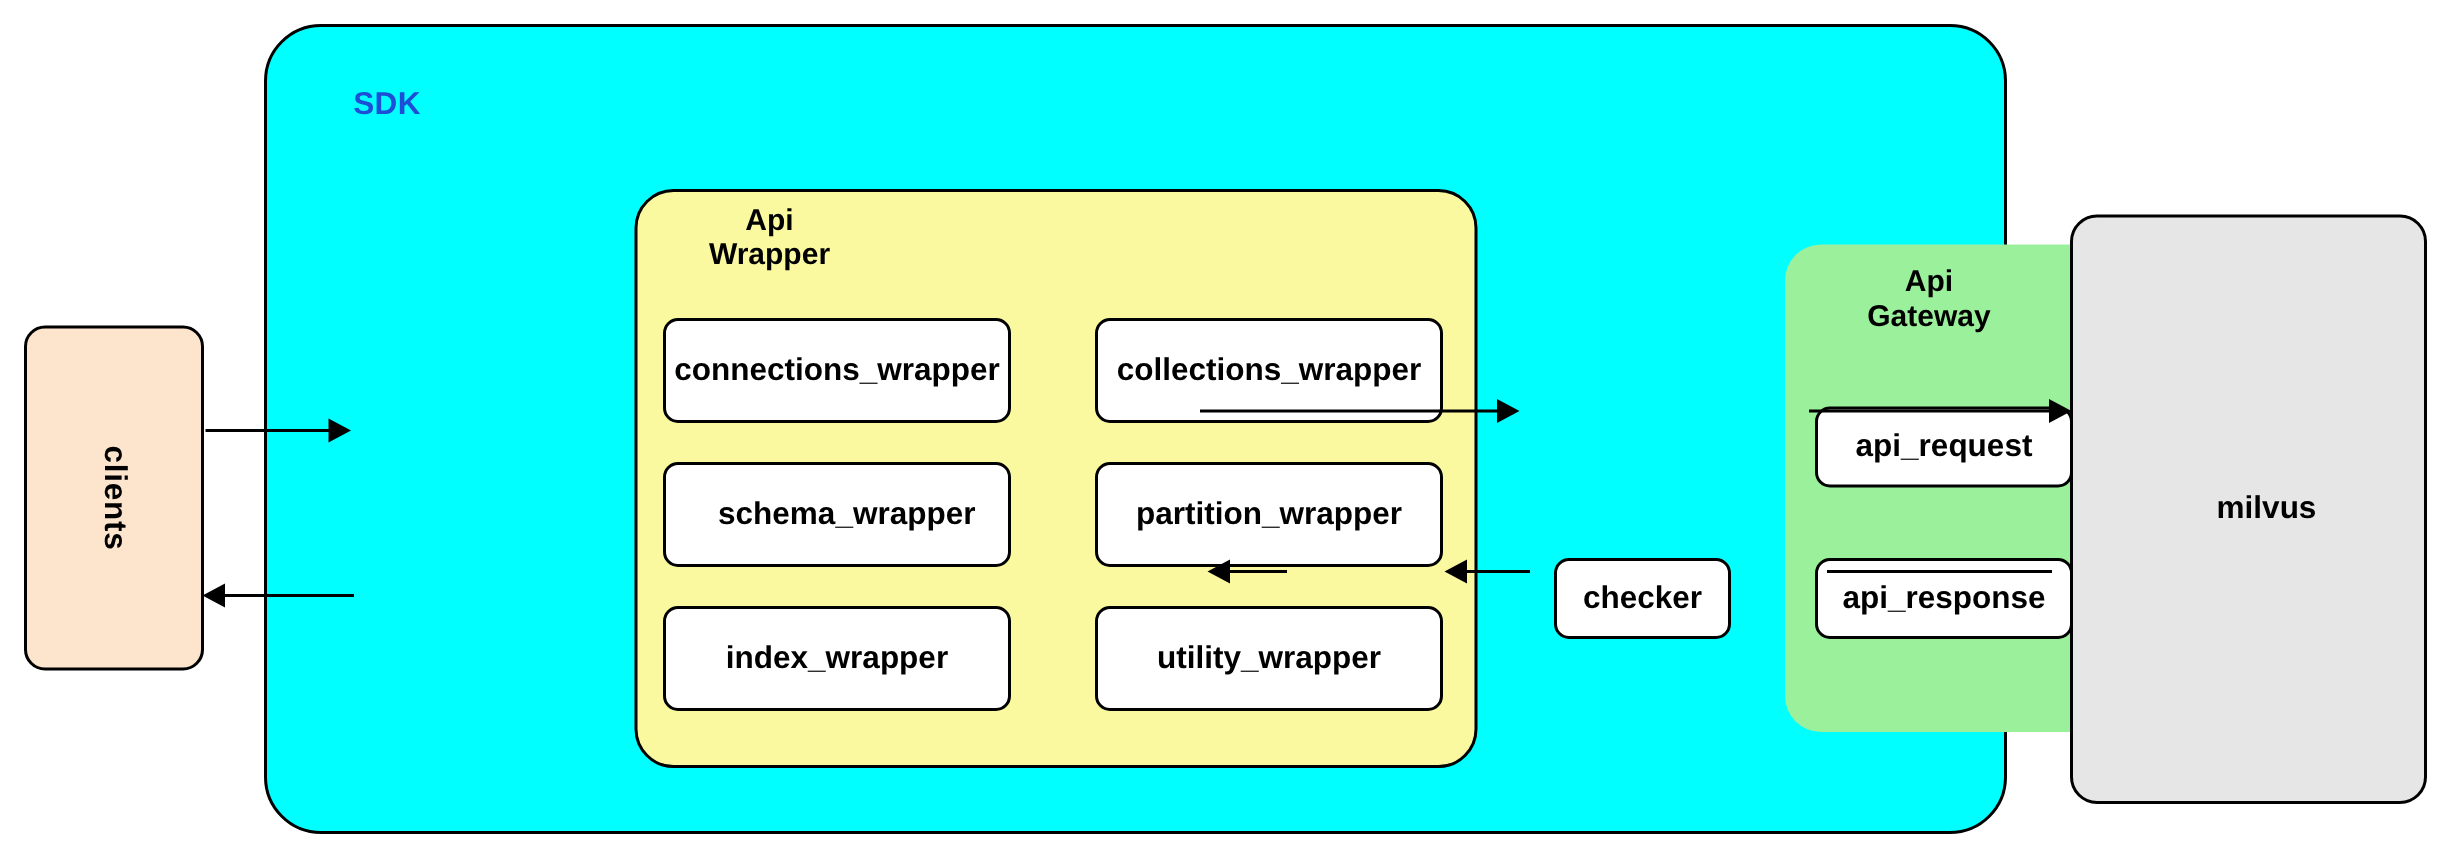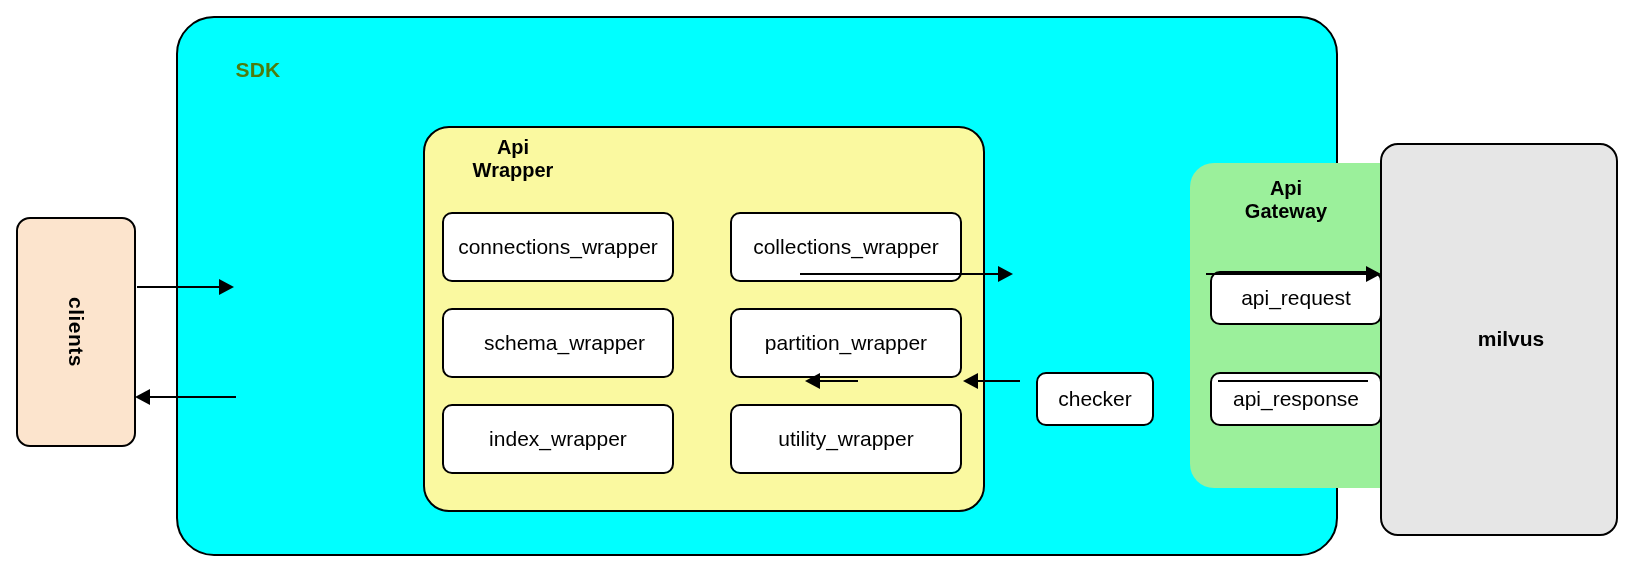--- a/index.html
+++ b/index.html
@@ -42,21 +42,21 @@
   }
   #sdk-label {
     position: absolute;
     left: 0;
     top: 40px;
     width: 160px;
     text-align: center;
     font-size: 21px;
     font-weight: bold;
     letter-spacing: 0.2px;
-    color: #4d7c0f;
+    color: #1d4ed8;
   }
 
   #api-wrapper-container {
     left: 245px;
     top: 108px;
     width: 562px;
     height: 386px;
     background: #faf9a0;
     border-radius: 26px;
     display: block;
@@ -91,21 +91,21 @@
     font-size: 20px;
     font-weight: bold;
     color: #000000;
   }
 
   
   .leaf {
     background: #ffffff;
     border-radius: 10px;
     font-size: 21px;
-    font-weight: normal;
+    font-weight: bold;
   }
 
   #clients-node {
     left: 16px;
     top: 217px;
     width: 120px;
     height: 230px;
     background: #fce4cd;
     border-radius: 14px;
     font-size: 21px;

